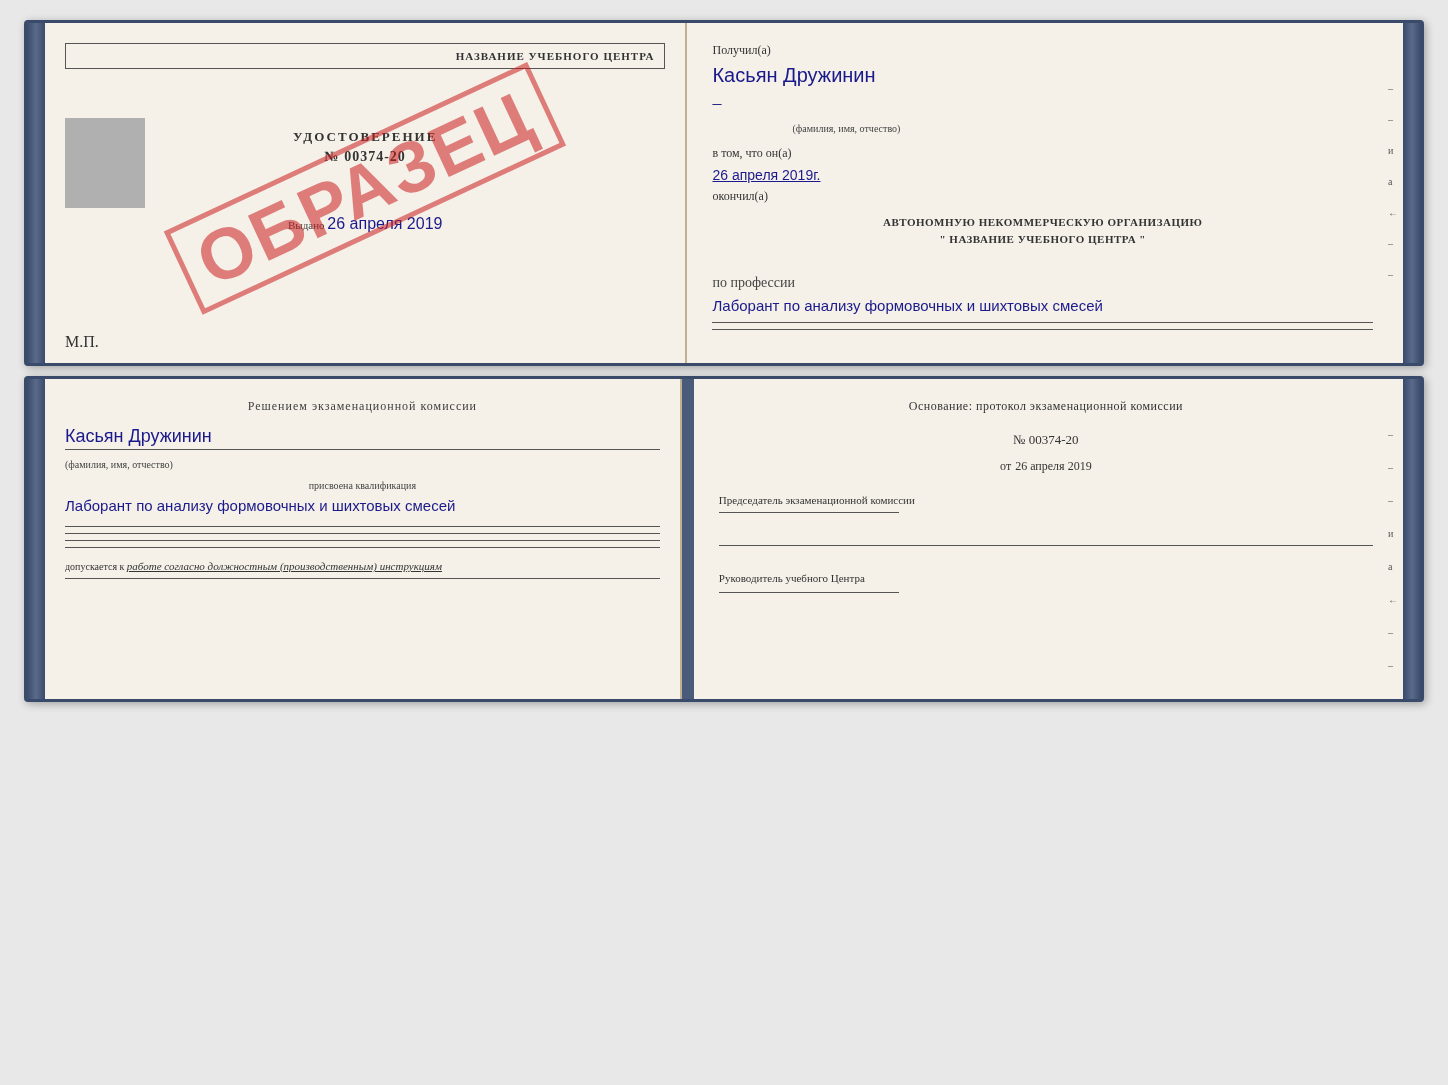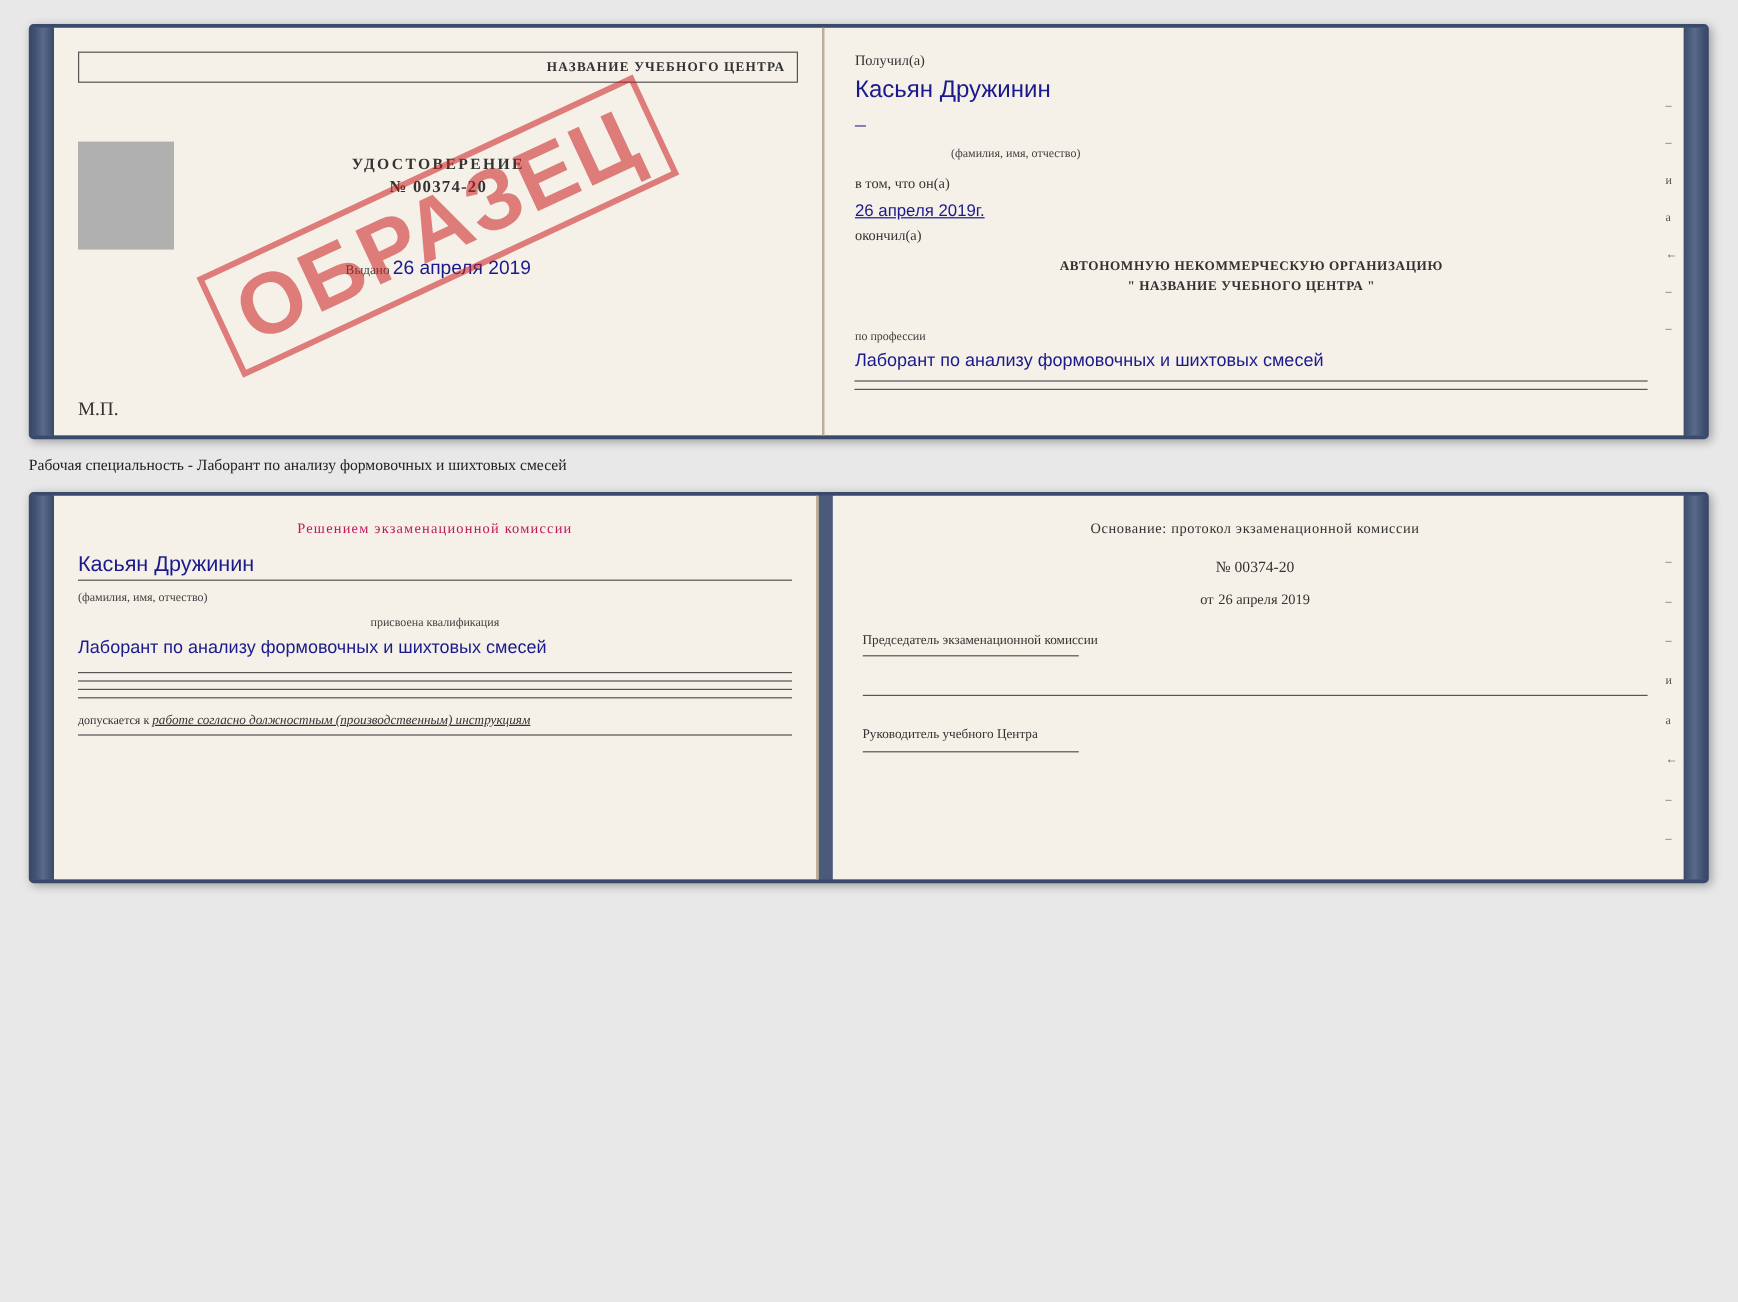--- a/index.html
+++ b/index.html
@@ -159,21 +159,21 @@
       text-align: center;
       font-size: 11px;
       font-weight: bold;
       letter-spacing: 0.5px;
       color: #333;
       line-height: 1.5;
       margin: 10px 0;
     }
 
     .profession-label {
-      font-size: 10px;
+      font-size: 14px;
       color: #444;
       margin-top: 28px;
     }
 
     .handwritten-profession {
       font-family: 'Comic Sans MS', cursive, sans-serif;
       color: #1a1a8c;
       font-size: 15px;
       line-height: 1.4;
     }
@@ -323,27 +323,26 @@
         <span>а</span>
         <span>←</span>
         <span>–</span>
         <span>–</span>
       </div>
     </div>
 
     <div class="book-right-edge"></div>
   </div>
 
-  <div class="separator-text">Рабочая специальность - Лаборант по анализу формовочных и шихтовых смесей</div>
 
   <div class="bottom-book">
     <div class="book-spine"></div>
 
     <div class="bottom-left-page">
-      <div style="font-size:12px; color:#be185d; text-align:center; letter-spacing:1px; margin-bottom:12px;">Решением экзаменационной комиссии</div>
+      <div style="font-size:12px; color:#404040; text-align:center; letter-spacing:1px; margin-bottom:12px;">Решением экзаменационной комиссии</div>
 
       <div class="handwritten-large">Касьян Дружинин</div>
       <div style="display:flex; align-items:center; gap:0;">
         <hr style="flex:1; border:none; border-bottom:1px solid #555; margin:2px 0 4px 0;">
       </div>
       <div style="margin-bottom:8px;">
         <span class="small-text">(фамилия, имя, отчество)</span>
       </div>
 
       <div style="font-size:10px; color:#444; text-align:center; margin-bottom:4px;">присвоена квалификация</div>

